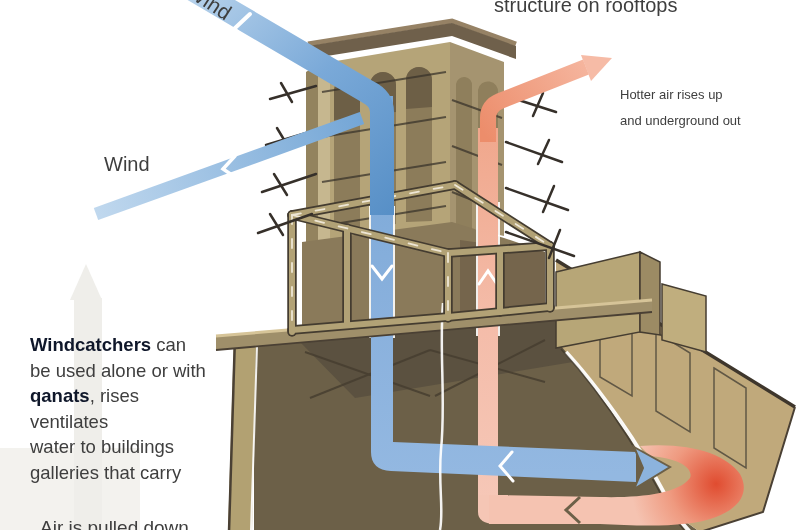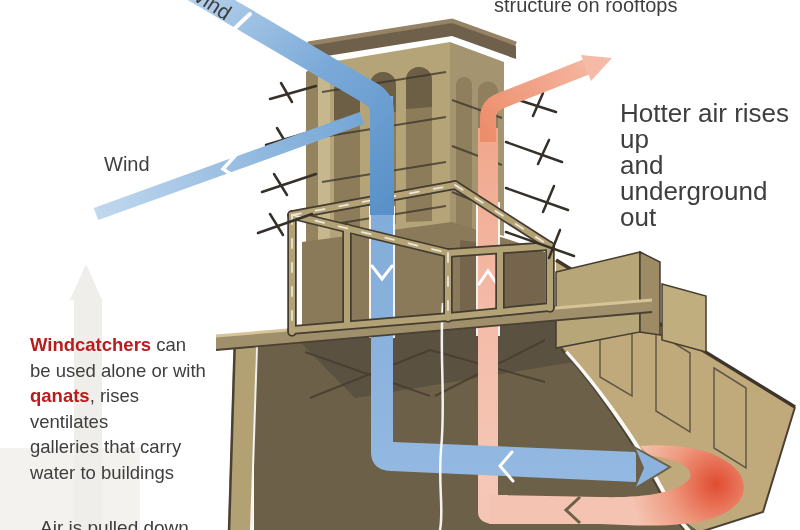--- a/index.html
+++ b/index.html
@@ -4,22 +4,22 @@
 <style>
   html,body{margin:0;padding:0;background:#ffffff;}
   #stage{
     position:relative;width:800px;height:530px;overflow:hidden;background:#ffffff;
     font-family:"Liberation Sans", sans-serif;color:#3e3e3e;
   }
   #scene{position:absolute;left:0;top:0;}
   .lbl{position:absolute;font-size:20px;line-height:25px;color:#3e3e3e;white-space:nowrap;}
   .lbl-rot{transform:rotate(33deg);transform-origin:left top;}
   .para{position:absolute;left:30px;top:332px;font-size:18.5px;line-height:25.5px;color:#3e3e3e;}
-  .para b{font-weight:bold;color:#b91c1c;}
-  .hotter{position:absolute;left:620px;top:100px;font-size:26px;line-height:26px;}
+  .para b{font-weight:bold;color:#0f172a;}
+  .hotter{position:absolute;left:620px;top:82px;font-size:13px;line-height:26px;}
   .bottom-note{position:absolute;left:40px;top:517px;font-size:19px;}
 </style>
 </head>
 <body>
 
 <div id="stage">
 
 <svg id="scene" width="800" height="530" viewBox="0 0 800 530">
   <defs>
     <linearGradient id="gBlueA" gradientUnits="userSpaceOnUse" x1="184" y1="0" x2="386" y2="215">
@@ -254,19 +254,19 @@
 <div class="hotter">
   <div>Hotter air rises up</div>
   <div>and underground out</div>
 </div>
 
 <div class="para">
   <div><b>Windcatchers</b><span> can</span></div>
   <div><span>be used alone or with</span></div>
   <div><b>qanats</b><span>, rises</span></div>
   <div><span>ventilates</span></div>
+  <div><span>water to buildings</span></div>
   <div><span>galleries that carry</span></div>
-  <div><span>water to buildings</span></div>
 </div>
 
 <div class="bottom-note">Air is pulled down</div>
 
 </div>
 
 </body></html>

